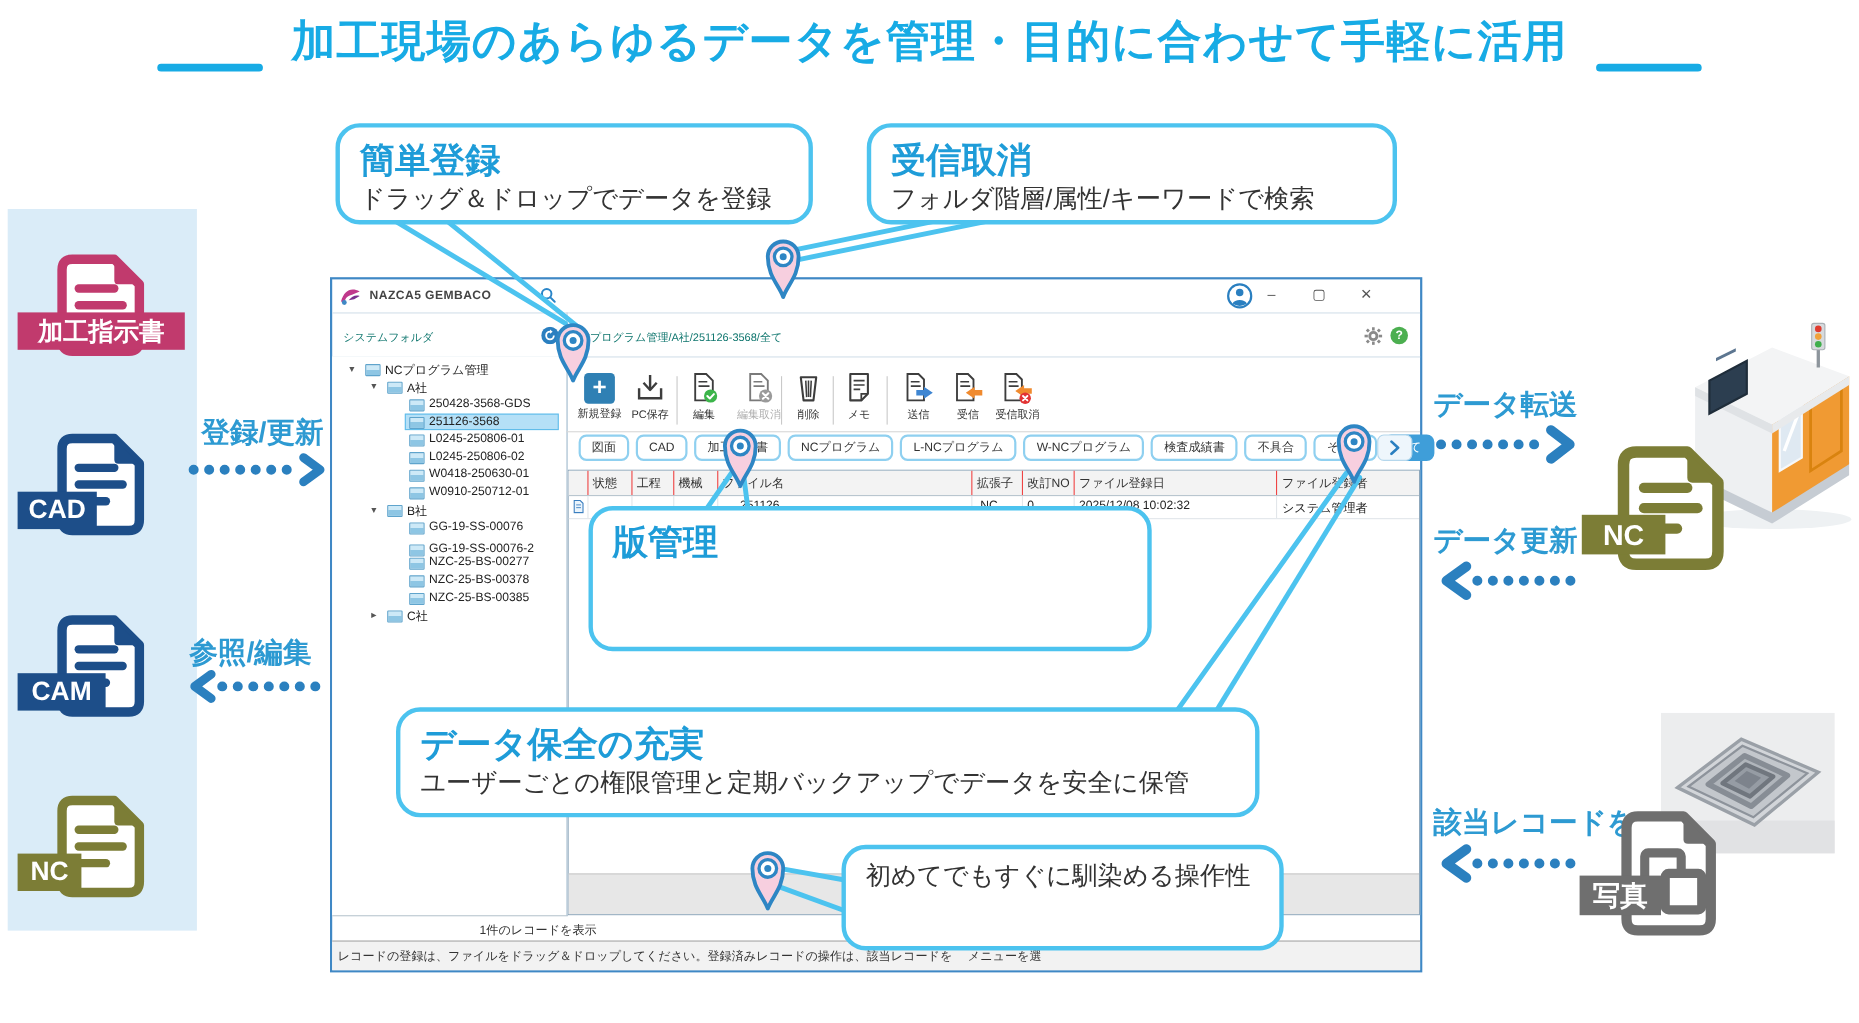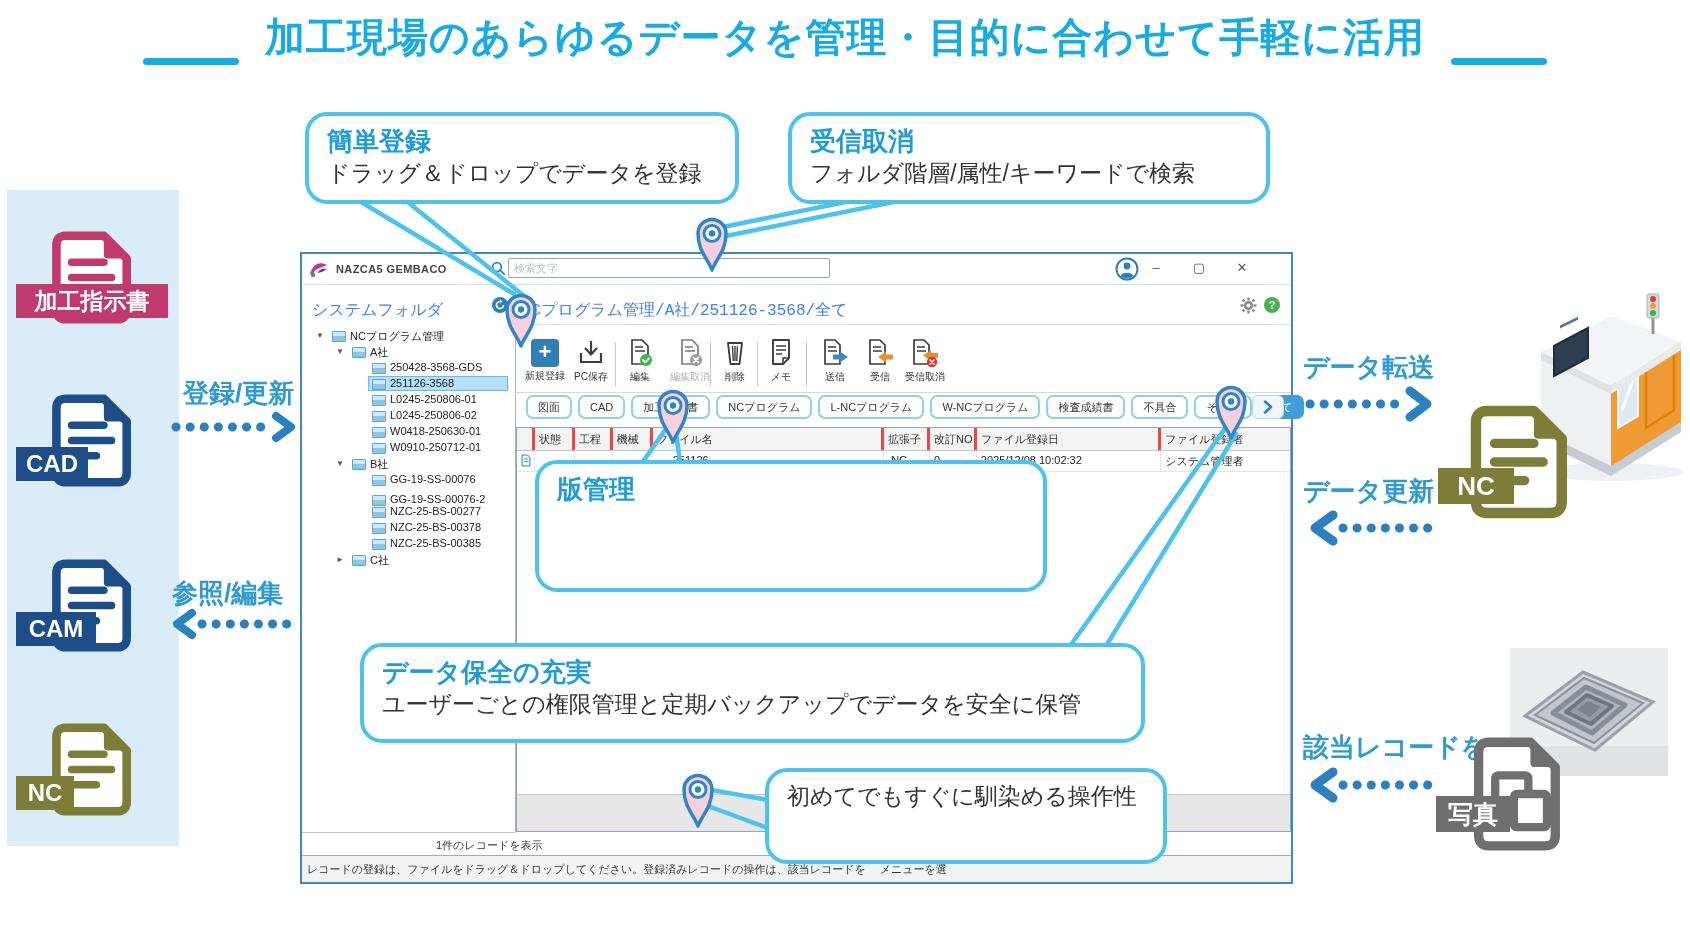--- a/index.html
+++ b/index.html
@@ -10,33 +10,33 @@
   .title-row{left:0;top:10px;width:1690px;display:flex;align-items:flex-end;justify-content:center;gap:26px;}
   .title-dash{width:96px;height:7px;background:#17abe5;border-radius:4px;}
   .title-text{font-size:40px;font-weight:bold;color:#17abe5;letter-spacing:1px;white-space:nowrap;}
   
   .dock{left:7px;top:190px;width:172px;height:656px;background:#daecf8;}
   .doclabel{position:absolute;color:#fff;font-weight:bold;display:flex;align-items:center;justify-content:center;z-index:3;}
   .flowlabel{position:absolute;font-size:26px;font-weight:bold;color:#2d9ad2;white-space:nowrap;z-index:3;}
   
   .callout{position:absolute;background:#fff;border:4px solid #4cc3ef;border-radius:22px;z-index:6;
            padding:9px 18px;box-sizing:border-box;}
-  .callout .ct{font-size:26px;font-weight:bold;color:#1e9cd8;line-height:1.25;white-space:nowrap;}
+  .callout .ct{font-size:32px;font-weight:bold;color:#1e9cd8;line-height:1.25;white-space:nowrap;}
   .callout .cb{font-size:23px;color:#333;line-height:1.35;white-space:nowrap;}
   .pin{position:absolute;z-index:7;width:34px;height:56px;}
   
   .window{left:300px;top:252px;width:993px;height:632px;background:#fff;border:2px solid #3f88c5;z-index:1;box-sizing:border-box;}
   .w{position:absolute;}
   .appname{font-size:11px;color:#444;font-weight:bold;letter-spacing:.4px;}
   .searchbox{width:322px;height:20px;border:1px solid #a0a6ac;border-radius:2px;font-size:11px;padding:0 5px;color:#333;box-sizing:border-box;background:#fff;}
   .searchbox::placeholder{color:#b9bfc6;}
   .winctl{font-size:13px;color:#555;width:22px;text-align:center;cursor:default;}
   .hline{background:#d3dfe9;height:1px;}
   .vline{background:#c6d4e0;width:1px;}
-  .smalltxt{font-size:16px;color:#3b82f6;font-family:Liberation Mono, monospace;}
+  .smalltxt{font-size:10px;color:#0f766e;}
   
   .tree{left:0;top:70px;width:213px;height:508px;border-right:1px solid #9db8cc;border-bottom:1px solid #b9c6cf;background:#fff;}
   .tree-row{position:absolute;left:0;width:213px;height:16px;font-size:11px;color:#222;}
   .tree-row .texp{position:absolute;top:3px;font-size:8px;color:#555;}
   .tree-row .tfold{position:absolute;top:3px;width:12px;height:9px;background:linear-gradient(#cde9f7 45%,#8ec6e4 45%);border:1px solid #5fa4cc;border-radius:1px;}
   .tree-row .tlabel{position:absolute;top:1px;white-space:nowrap;}
   .tree-row.sel .selbg{position:absolute;left:66px;top:0;width:140px;height:15px;background:#b5e0f7;border:1px solid #62bdea;box-sizing:border-box;}
   
   .tb{position:absolute;width:58px;text-align:center;top:84px;cursor:default;}
   .tb .tlbl{font-size:10px;color:#333;margin-top:2px;white-space:nowrap;}
@@ -45,21 +45,21 @@
   .newbtn{width:28px;height:28px;background:#2f80b4;border-radius:4px;color:#fff;font-size:22px;font-weight:bold;
           line-height:26px;text-align:center;margin:1px auto 0;}
   
   .tabs{left:224px;top:141px;display:flex;gap:6px;align-items:flex-start;}
   .tab{height:24px;line-height:20px;padding:0 10px;border:2px solid #8fd0f0;border-radius:7px;font-size:11px;color:#333;background:#fff;white-space:nowrap;box-sizing:border-box;}
   .tab.active{background:#3f9ed9;border-color:#3f9ed9;color:#fff;}
   .chevbtn{left:950px;top:141px;width:32px;height:24px;background:#eef6fc;border:1px solid #b5d7ec;border-radius:6px;display:flex;align-items:center;justify-content:center;box-sizing:border-box;}
   
   .listbox{left:214px;top:173px;width:775px;height:405px;border:1px solid #8fa8bc;box-sizing:border-box;background:#fff;}
   .thead{display:flex;height:22px;background:#f3f3f3;border-bottom:1px solid #b9c6cf;}
-  .th{font-size:11px;color:#333;border-right:3px solid #ef4444;padding:4px 4px 0;box-sizing:border-box;white-space:nowrap;overflow:hidden;}
+  .th{font-size:11px;color:#333;border-right:1px solid #ef4444;padding:4px 4px 0;box-sizing:border-box;white-space:nowrap;overflow:hidden;}
   .trow{display:flex;height:20px;border-bottom:1px solid #e2e6ea;}
   .td{font-size:11px;color:#222;border-right:1px solid #e2e6ea;padding:3px 4px 0;box-sizing:border-box;white-space:nowrap;overflow:hidden;}
   .graystrip{position:absolute;left:0;bottom:0;width:100%;height:36px;background:#e7e7e7;border-top:1px solid #c9c9c9;}
   .statusline{font-size:11px;color:#333;}
   .hintbar{left:0;top:601px;width:989px;height:27px;background:#f2f2f2;border-top:1px solid #a8a8a8;box-sizing:border-box;overflow:hidden;}
   .hintbar .txt{font-size:11px;color:#333;margin:6px 0 0 5px;white-space:nowrap;}
   svg{display:block;}
 </style>
 </head>
 <body>
@@ -131,21 +131,20 @@
       </svg>
     </div>
     <div class="w appname" style="left:34px;top:9px">NAZCA5 GEMBACO</div>
 
     <div class="w" style="left:189px;top:7px">
       <svg width="15" height="15" viewBox="0 0 15 15">
         <circle cx="6" cy="6" r="4.3" fill="none" stroke="#2a85c8" stroke-width="1.8"></circle>
         <line x1="9.3" y1="9.3" x2="13.3" y2="13.3" stroke="#2a85c8" stroke-width="1.8" stroke-linecap="round"></line>
       </svg>
     </div>
-    <input class="w searchbox" style="left: 206px; top: 4px;" type="text" placeholder="検索文字">
 
     <div class="w" style="left:813px;top:3px">
       <svg width="24" height="24" viewBox="0 0 24 24">
         <circle cx="12" cy="12" r="10.5" fill="#fff" stroke="#2a7fc0" stroke-width="2"></circle>
         <circle cx="12" cy="9" r="3.4" fill="#2a7fc0"></circle>
         <path d="M5.5 19 C7 14.5 17 14.5 18.5 19 A10.5 10.5 0 0 1 5.5 19 Z" fill="#2a7fc0"></path>
       </svg>
     </div>
     <div class="w winctl" style="left:843px;top:6px">–</div>
     <div class="w winctl" style="left:886px;top:6px">▢</div>

